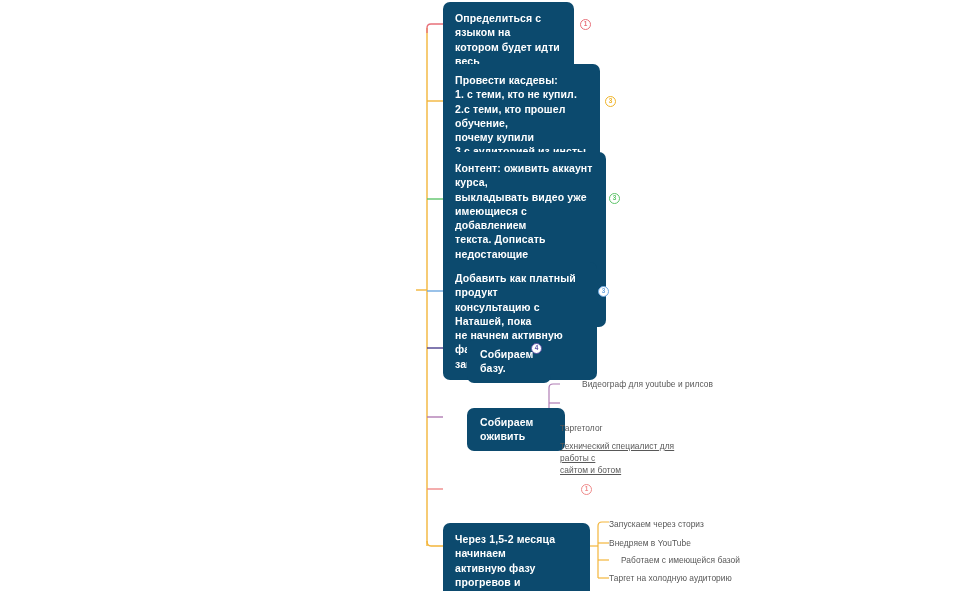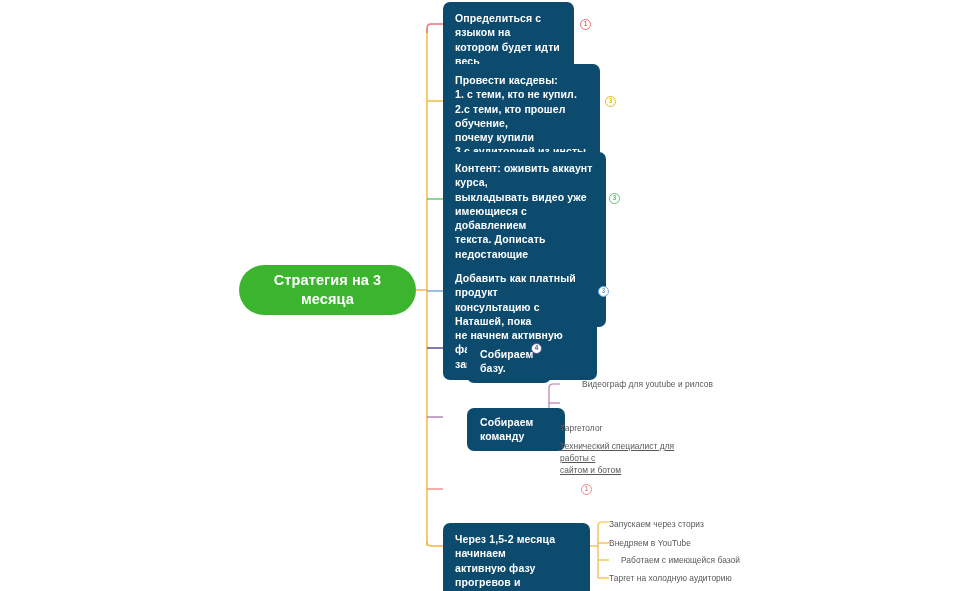--- a/index.html
+++ b/index.html
@@ -103,22 +103,20 @@
     <path d="M549 446 Q549 450 553 450 H560" stroke="#b07cb4" stroke-width="1.2"></path>
 
     <path d="M590 546 H598" stroke="#f3b53a" stroke-width="1.2"></path>
     <path d="M598 526 V578" stroke="#f3b53a" stroke-width="1.2"></path>
     <path d="M598 526 Q598 522 602 522 H609" stroke="#f3b53a" stroke-width="1.2"></path>
     <path d="M598 543 H609" stroke="#f3b53a" stroke-width="1.2"></path>
     <path d="M598 560 H609" stroke="#f3b53a" stroke-width="1.2"></path>
     <path d="M598 578 Q598 578 602 578 H609" stroke="#f3b53a" stroke-width="1.2"></path>
   </svg>
 
-  <div class="node root" style="left:239px; top:265px; width:177px; height:50px;">Стратегия на 3
-месяца</div>
 
   <div class="node" style="left:443px; top:2px; width:131px;">Определиться с языком на
 котором будет идти весь
 контент.</div>
   <div class="badge" style="left:580px; top:19px; color:#e8707a;">
       <span>1</span>
     </div>
 
   <div class="node" style="left:443px; top:64px; width:157px;">Провести касдевы:
 1. с теми, кто не купил.
@@ -146,21 +144,21 @@
 запуска</div>
   <div class="badge" style="left:598px; top:286px; color:#6fa8e0;">
       <span>3</span>
     </div>
 
   <div class="node small" style="left:443px; top:340px; width:84px;">Собираем базу.</div>
   <div class="badge" style="left:531px; top:343px; color:#5b52a3;">
       <span>4</span>
     </div>
 
-  <div class="node small" style="left:443px; top:408px; width:98px;">Собираем команду</div>
+  <div class="node small" style="left:443px; top:408px; width:98px;">Собираем оживить</div>
 
   <div class="badge" style="left:581px; top:484px; color:#ef8a8a;">
       <span>1</span>
     </div>
 
   <div class="node" style="left:443px; top:523px; width:147px;">Через 1,5-2 месяца начинаем
 активную фазу прогревов и
 продаж основного курса</div>
 
   <div class="leaf" style="left:560px; top:378px; width:150px;margin-left:22px;">Видеограф для youtube и рилсов</div>

